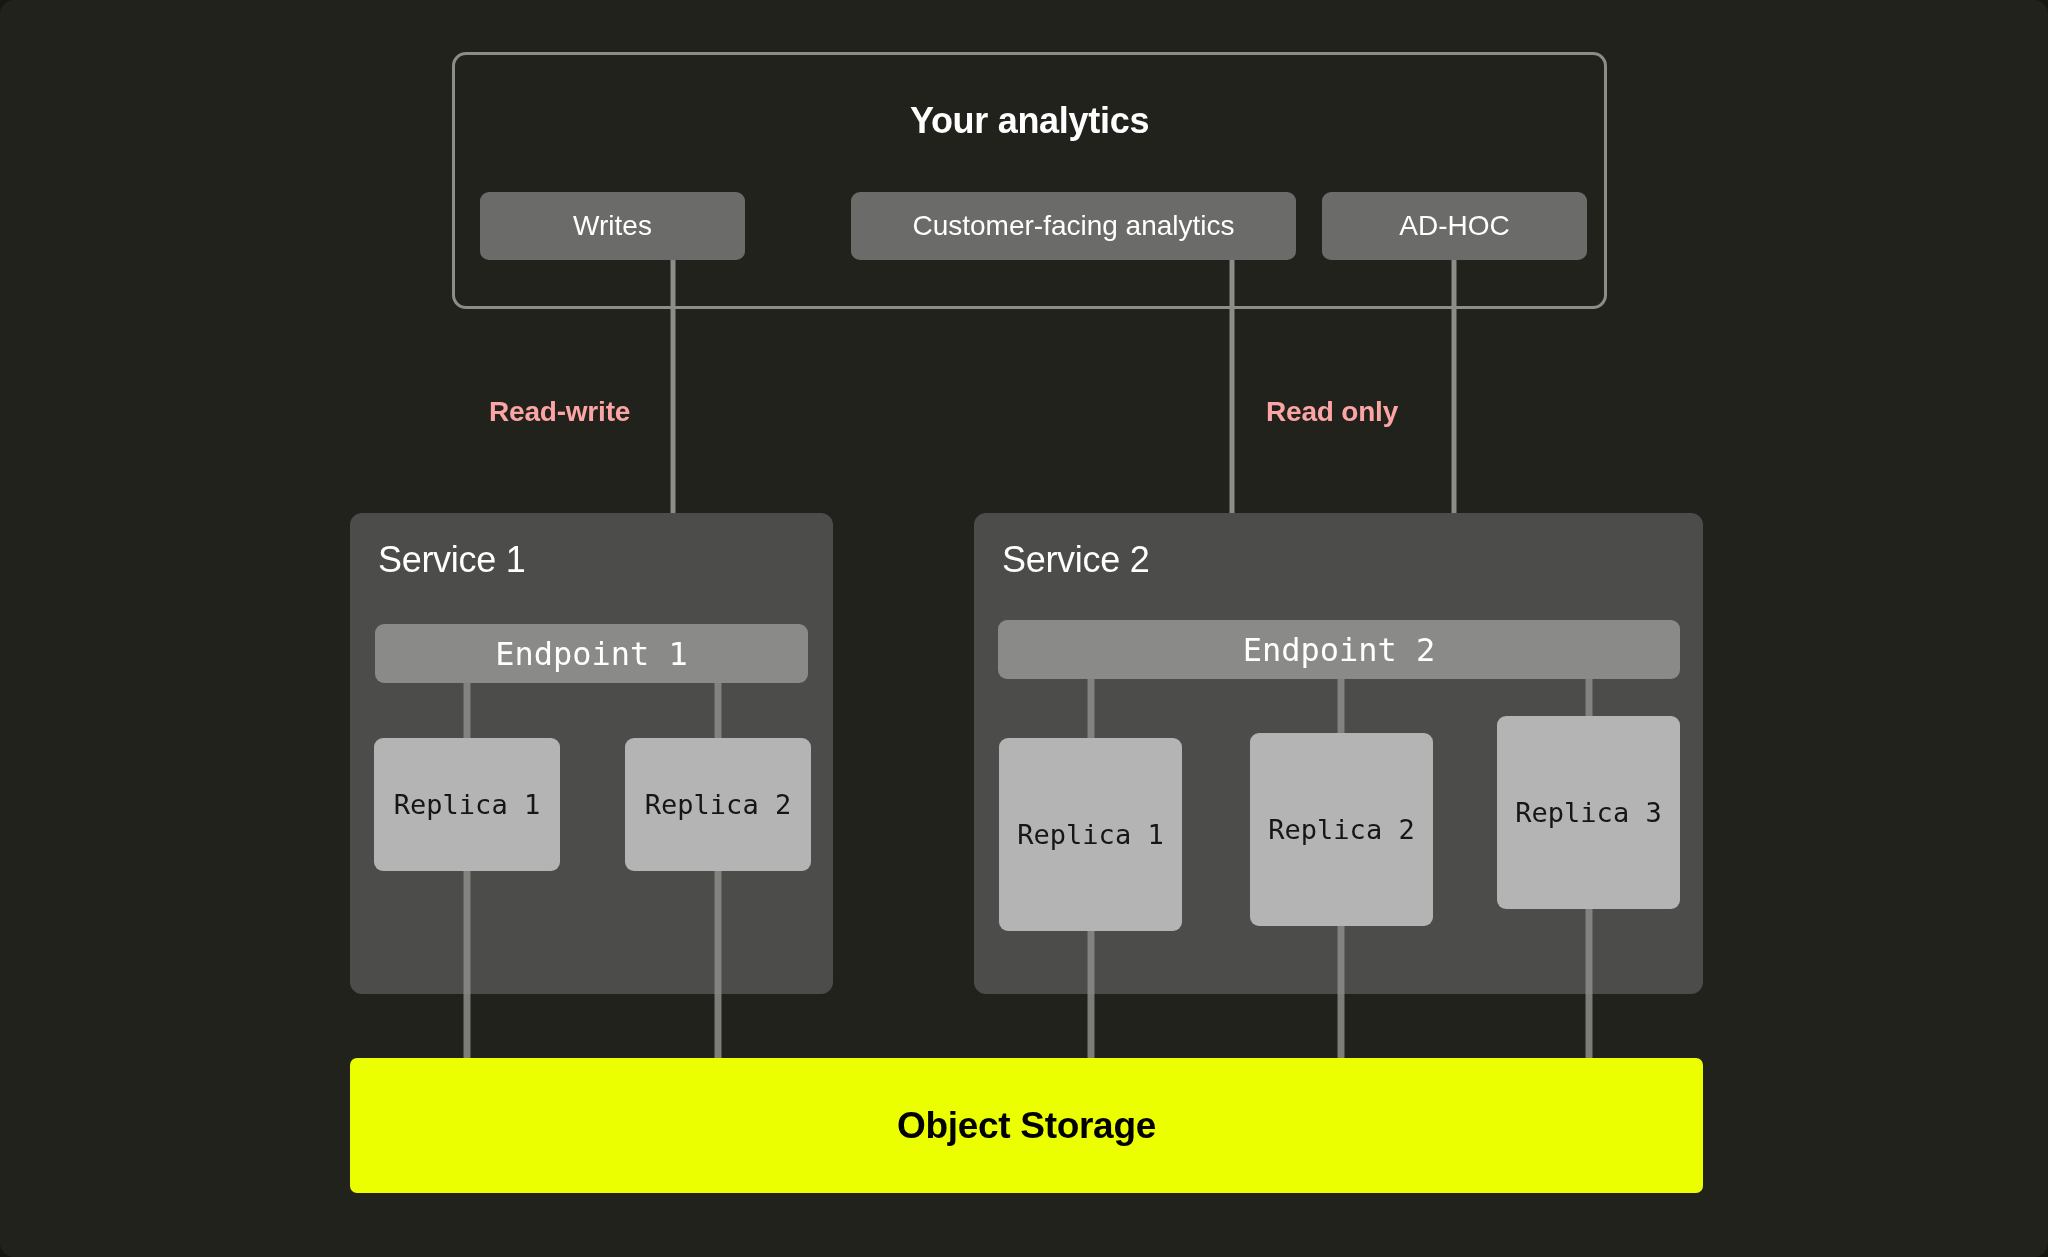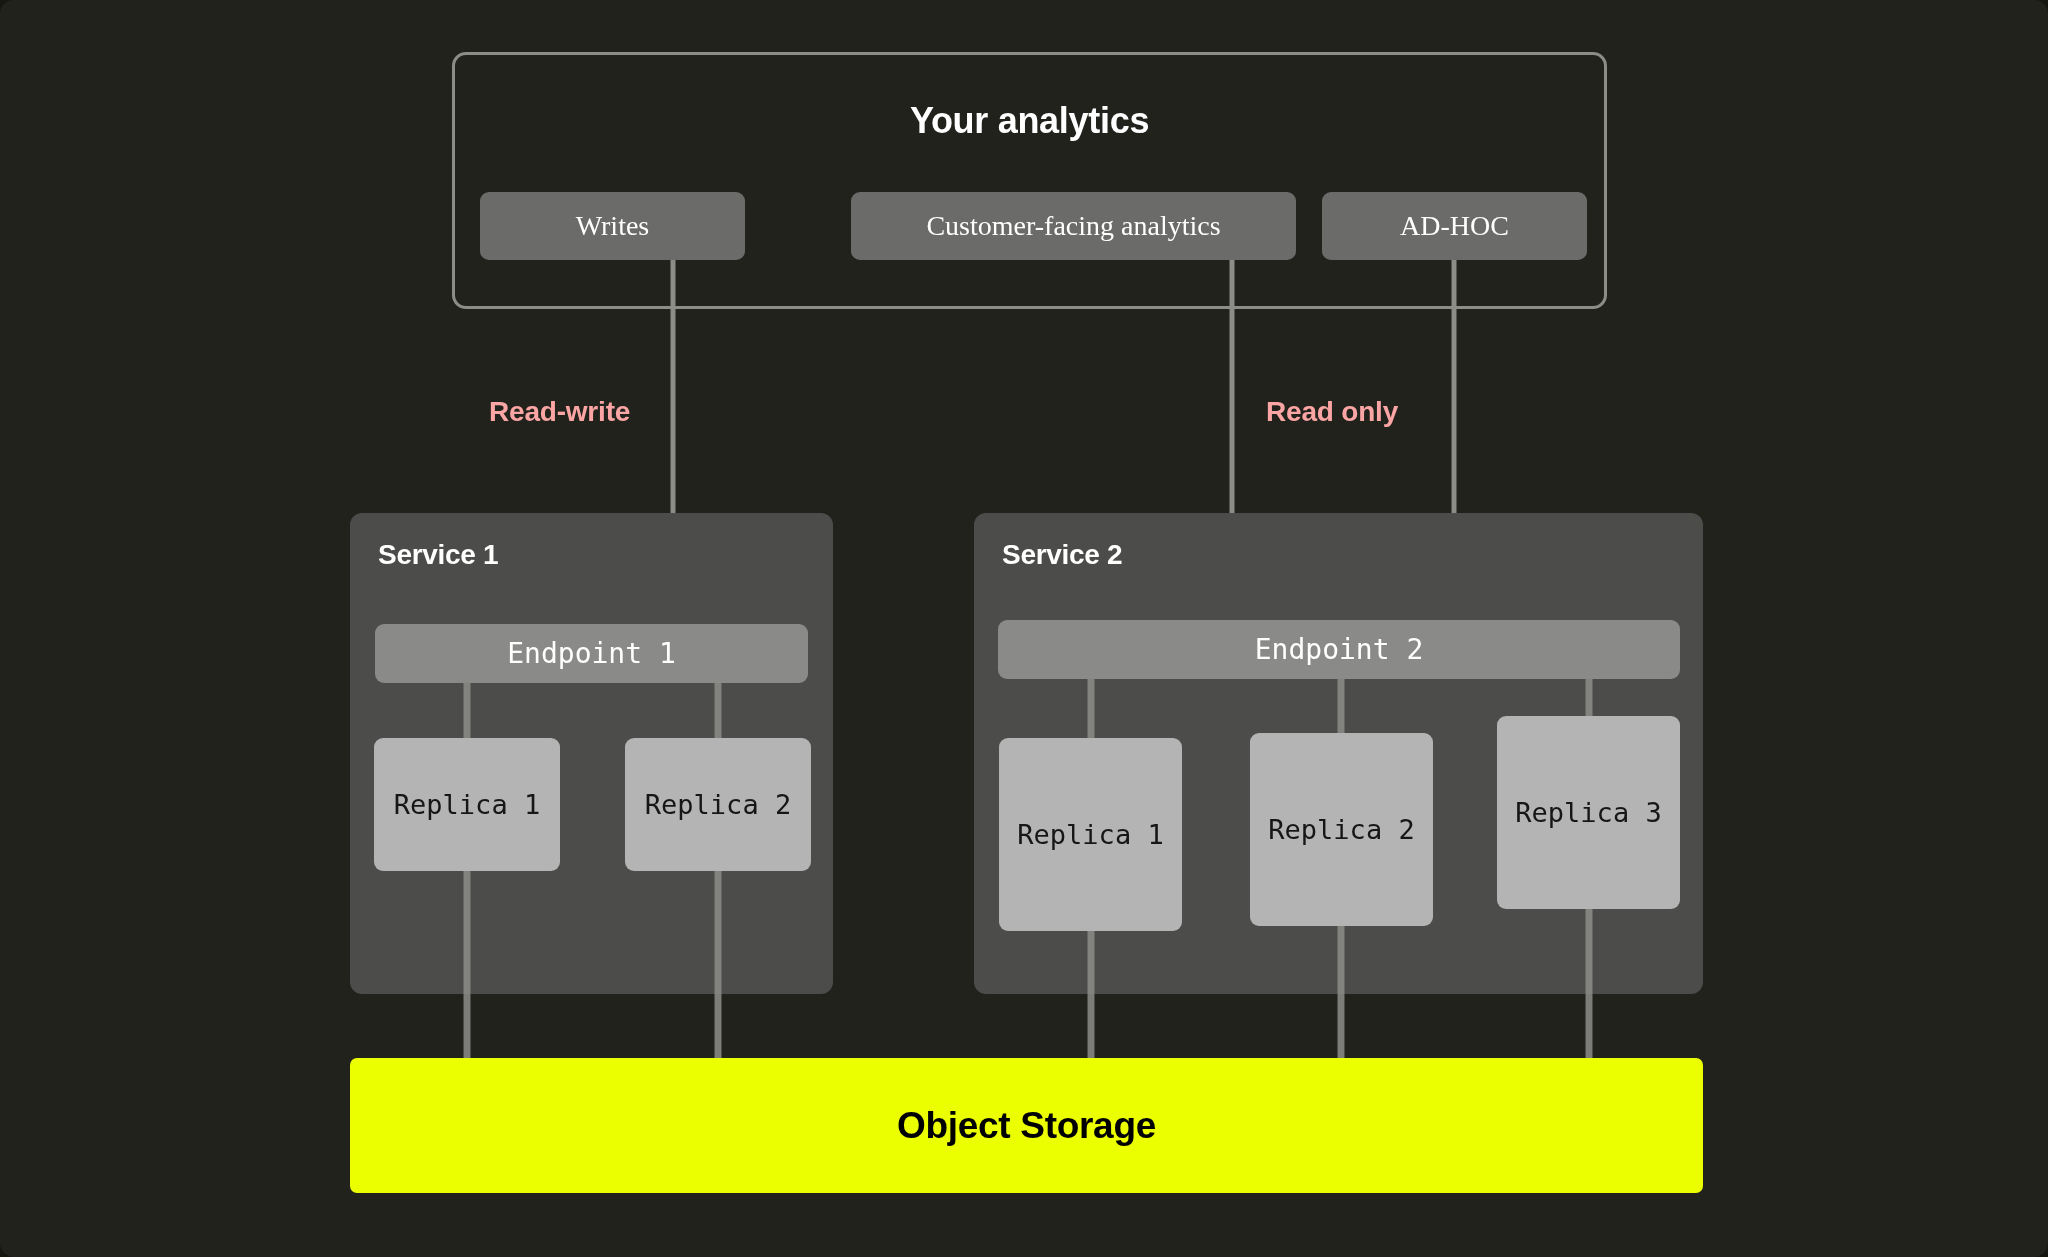--- a/index.html
+++ b/index.html
@@ -56,21 +56,21 @@
     font-size: 36px;
     font-weight: bold;
     letter-spacing: -0.3px;
   }
 
   .workload-chip {
     position: absolute;
     background: #6B6B69;
     border-radius: 9px;
     color: #FFFFFF;
-    font-family: Liberation Serif, serif;
+    font-family: Liberation Sans, sans-serif;
     font-size: 28px;
     display: flex;
     align-items: center;
     justify-content: center;
     z-index: 5;
     box-sizing: border-box;
   }
   #chip-writes    { left: 480px;  top: 192px; width: 265px; height: 68px; }
   #chip-analytics { left: 851px;  top: 192px; width: 445px; height: 68px; }
   #chip-adhoc     { left: 1322px; top: 192px; width: 265px; height: 68px; }
@@ -97,32 +97,32 @@
     box-sizing: border-box;
   }
   #service-1 { left: 350px; top: 513px; width: 483px; height: 481px; }
   #service-2 { left: 974px; top: 513px; width: 729px; height: 481px; }
 
   .service-title {
     position: absolute;
     left: 28px;
     top: 26px;
     color: #FFFFFF;
-    font-size: 28px;
-    font-weight: bold;
+    font-size: 36px;
+    font-weight: normal;
     letter-spacing: -0.3px;
   }
 
   .endpoint-bar {
     position: absolute;
     background: #8A8A88;
     border-radius: 9px;
     color: #FFFFFF;
     font-family: "DejaVu Sans Mono", "Liberation Mono", monospace;
-    font-size: 28px;
+    font-size: 32px;
     display: flex;
     align-items: center;
     justify-content: center;
     z-index: 7;
     box-sizing: border-box;
   }
   #endpoint-1 { left: 375px; top: 624px; width: 433px; height: 59px; }
   #endpoint-2 { left: 998px; top: 620px; width: 682px; height: 59px; }
 
   .replica-box {

